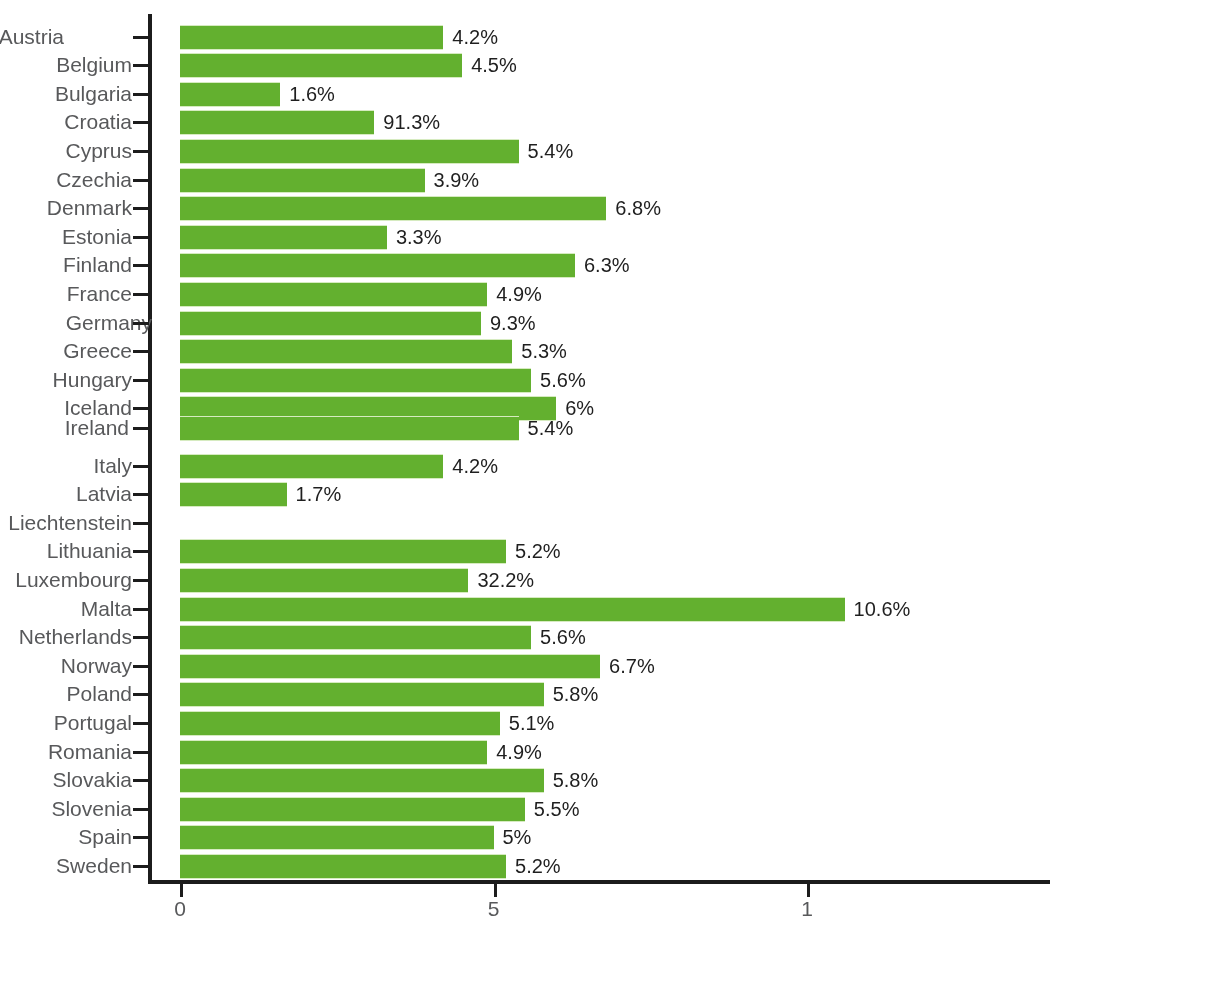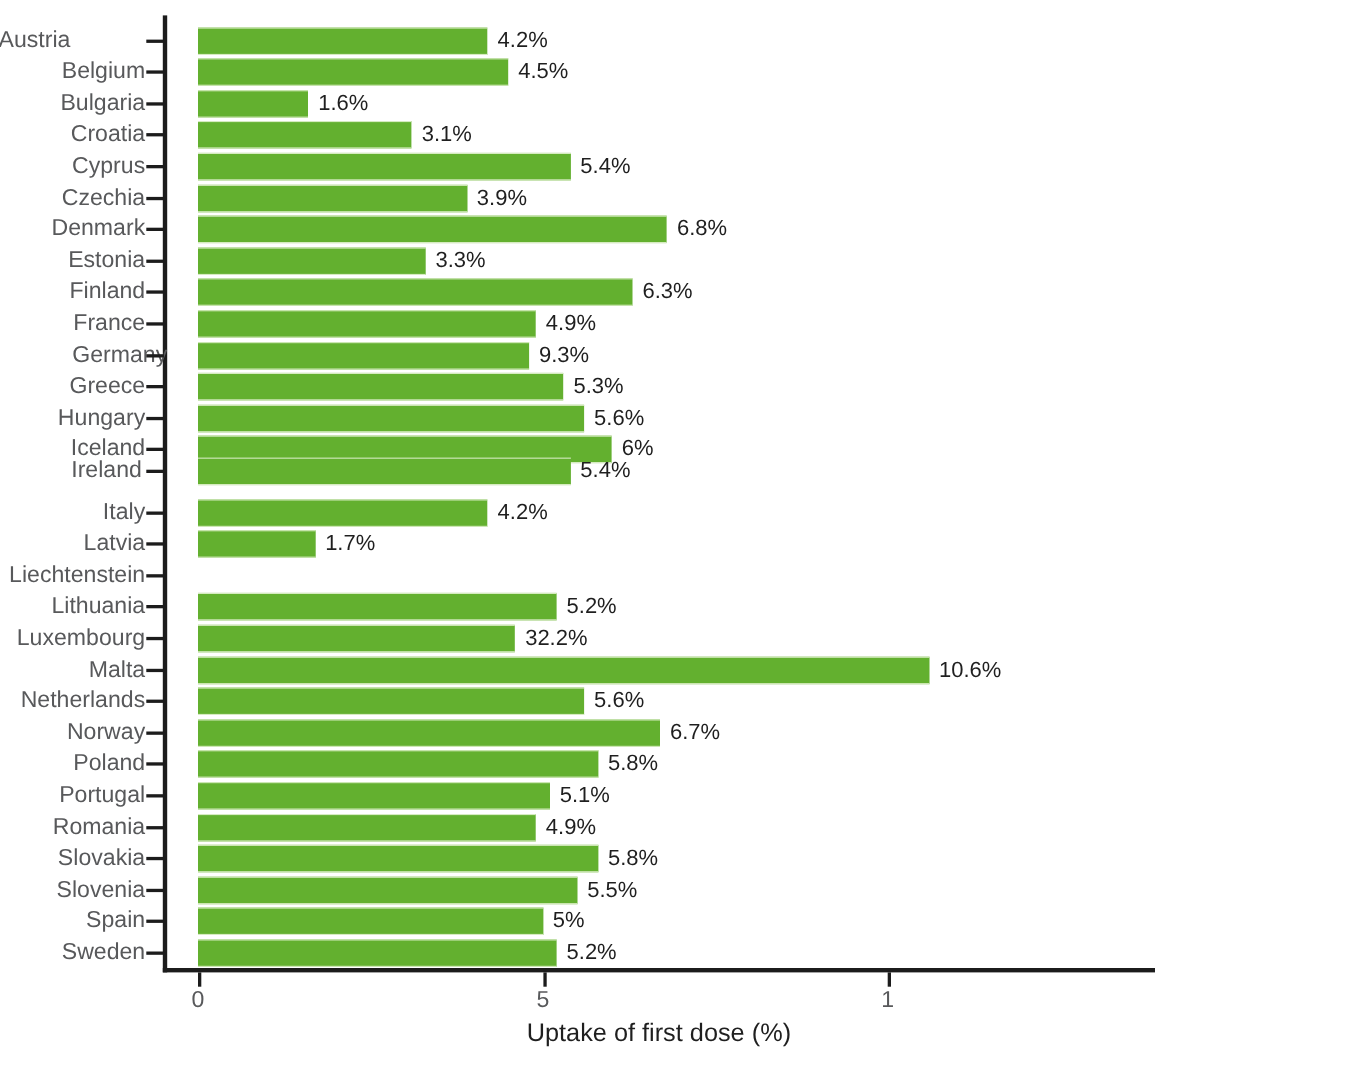--- a/index.html
+++ b/index.html
@@ -133,21 +133,21 @@
         <div class="row" style="top: 79.7px; width: 1224px;">
           <div class="row-label">Bulgaria</div>
           <div class="row-tick"></div>
           <div class="bar" style="width: 100.32px; background: rgb(99, 176, 47);"></div>
           <div class="bar-value" style="left: 280.32px;">1.6%</div>
         </div>
         <div class="row" style="top: 108.3px; width: 1224px;">
           <div class="row-label">Croatia</div>
           <div class="row-tick"></div>
           <div class="bar" style="width: 194.37px; background: rgb(99, 176, 47);"></div>
-          <div class="bar-value" style="left: 374.37px;">3.1%</div>
+          <div class="bar-value" style="left: 374.37px;">91.3%</div>
         </div>
         <div class="row" style="top: 136.9px; width: 1224px;">
           <div class="row-label">Cyprus</div>
           <div class="row-tick"></div>
           <div class="bar" style="width: 338.58px; background: rgb(99, 176, 47);"></div>
           <div class="bar-value" style="left: 518.58px;">5.4%</div>
         </div>
         <div class="row" style="top: 165.5px; width: 1224px;">
           <div class="row-label">Czechia</div>
           <div class="row-tick"></div>
@@ -298,15 +298,14 @@
         </div>
       </div>
     <div id="xticks">
         <div class="x-tick" style="left: 180px;"></div>
         <div class="x-tick-label" style="left: 180px;">0</div>
         <div class="x-tick" style="left: 493.5px;"></div>
         <div class="x-tick-label" style="left: 493.5px;">5</div>
         <div class="x-tick" style="left: 807px;"></div>
         <div class="x-tick-label" style="left: 807px;">1</div>
       </div>
-    <div class="x-axis-title">Uptake of first dose (%)</div>
   </div>
 </div>
 
 </body></html>

